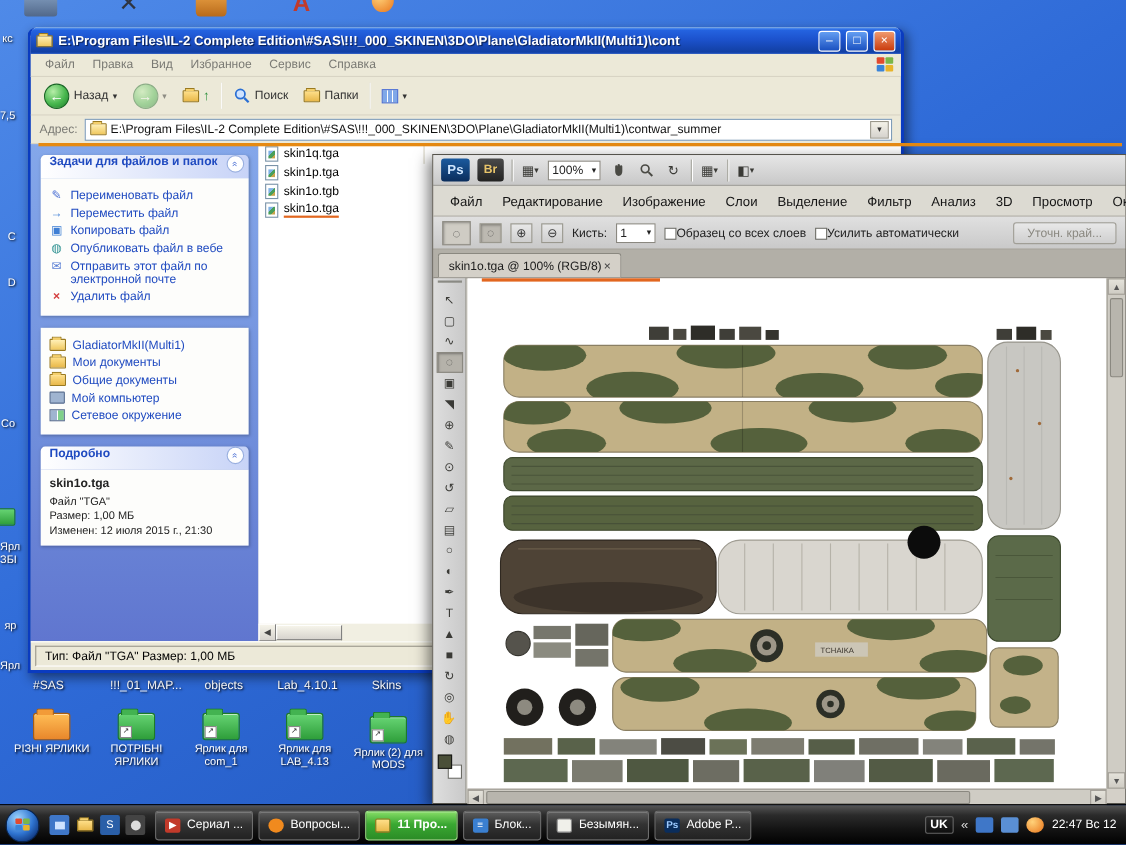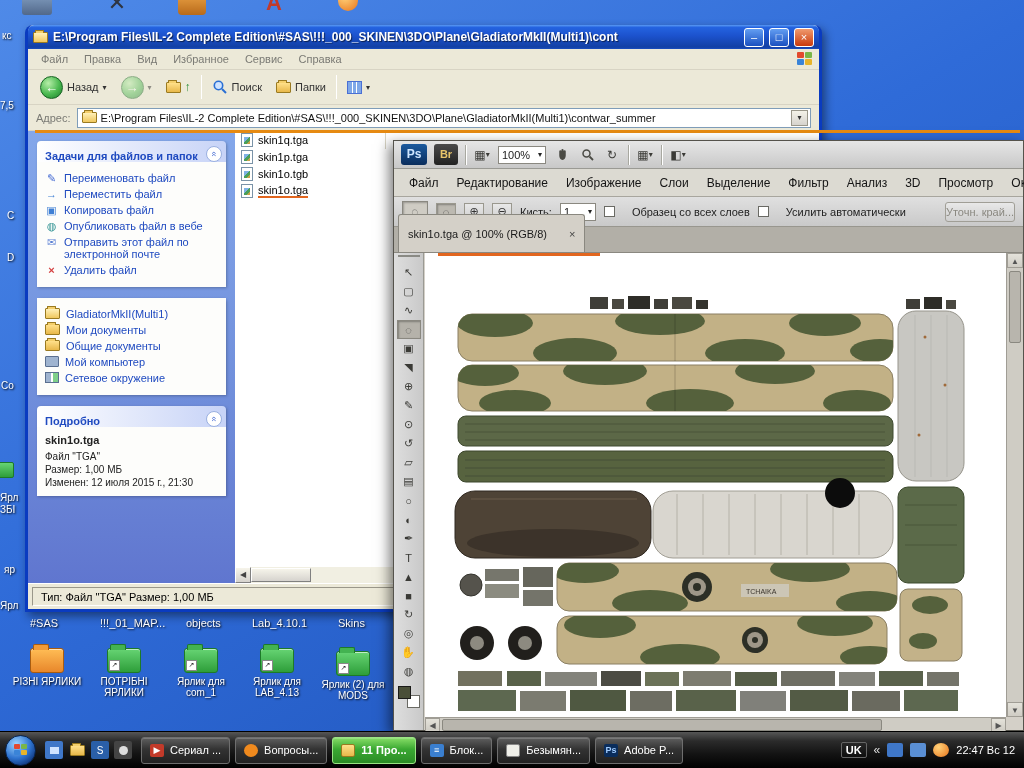--- a/index.html
+++ b/index.html
@@ -43,21 +43,21 @@
   .tb-btn{display:flex;align-items:center;gap:4px;padding:2px 4px;border-radius:3px}
   .views-grid{width:15px;height:13px;border:1px solid #4a6fd4;background:linear-gradient(90deg,#7fa8e8 31%,#fff 31% 36%,#7fa8e8 36% 64%,#fff 64% 69%,#7fa8e8 69%)}
   .xp-addrbar{height:26px;display:flex;align-items:center;gap:6px;padding:0 8px;border-bottom:1px solid #d8d4c4}
   .addr-label{font-size:11px;color:#7a7a74}
   .addr-combo{flex:1;height:20px;background:#fff;border:1px solid #7f9db9;display:flex;align-items:center;gap:4px;padding:0 2px 0 4px}
   .addr-text{flex:1;font-size:11px;color:#111;white-space:nowrap;overflow:hidden}
   .addr-drop{width:17px;height:16px;background:linear-gradient(#f4f2e8,#d6d3ce);border:1px solid #9a978a;font-size:8px;line-height:14px;text-align:center;color:#333}
   .xp-content{position:absolute;left:0;right:0;top:106px;bottom:26px;display:flex;overflow:hidden}
   .xp-tasks{width:207px;flex:0 0 auto;background:linear-gradient(180deg,#84a7ea 0%,#7190dc 55%,#6076cf 100%);padding:10px 9px;overflow:hidden}
   .task-box{border-radius:4px 4px 0 0;margin-bottom:11px;box-shadow:1px 1px 3px rgba(0,0,0,.25)}
-  .task-box-head{height:21px;border-radius:4px 4px 0 0;background:linear-gradient(90deg,#fff,#c7d3f7);display:flex;align-items:flex-end;padding:0 4px 0 8px}
+  .task-box-head{height:21px;border-radius:4px 4px 0 0;background:linear-gradient(90deg,#fff,#c7d3f7);display:flex;align-items:flex-start;padding:0 4px 0 8px}
   .task-box-head .t{flex:1;font-size:11px;font-weight:bold;color:#1f4ac0}
   .chev{width:16px;height:16px;border-radius:50%;background:#fff;border:1px solid #9ab0e0;color:#4a6fd4;font-size:9px;line-height:14px;text-align:center}
   .chev span{display:inline-block;transform:rotate(90deg)}
   .task-box-body{background:#fdfdfb;padding:6px 6px 7px 8px}
   .task-item{display:flex;align-items:flex-start;gap:6px;margin:4px 0;font-size:11px;color:#1f4ac0;line-height:12px}
   .task-ico{width:13px;flex:0 0 auto;text-align:center;font-size:11px;line-height:12px}
   .details-body{background:#fdfdfb;padding:7px 8px;font-size:10px;color:#222;line-height:13px}
   .details-body .fn{font-size:11px;font-weight:bold;margin-bottom:3px}
   .xp-files{flex:1;background:#fff;position:relative;overflow:hidden}
   .col-head{height:18px;border-bottom:1px solid #d8d4c4;background:linear-gradient(#fdfdfb,#f0eee2);display:flex;align-items:center;padding:0 6px;font-size:11px;color:#555}
@@ -81,24 +81,24 @@
   .ps-ico{min-width:18px;height:18px;display:flex;align-items:center;justify-content:center;font-size:12px;color:#3a3a36}
   .ps-zoom{width:48px;height:18px;background:#fff;border:1px solid #8a8880;font-size:11px;color:#222;display:flex;align-items:center;justify-content:space-between;padding:0 3px}
   .ps-menubar{height:28px;background:#dcdad2;border-bottom:1px solid #a8a69e;display:flex;align-items:center;padding:0 6px}
   .ps-menu-item{font-size:12px;color:#151515;padding:0 9px}
   .ps-options{height:30px;background:linear-gradient(#e0e0e0,#c9c9c9);border-bottom:1px solid #98968e;display:flex;align-items:center;gap:8px;padding:0 8px;font-size:11px;color:#222}
   .opt-toolbox{width:26px;height:22px;background:#cfccc4;border:1px solid #8a8880;box-shadow:inset 1px 1px 2px rgba(0,0,0,.25);display:flex;align-items:center;justify-content:center;font-size:12px;color:#333}
   .opt-mini{width:20px;height:18px;background:linear-gradient(#e8e8e8,#cfcfcf);border:1px solid #9a988e;display:flex;align-items:center;justify-content:center;font-size:11px;color:#333}
   .opt-mini.pressed{background:#bcb9b1;box-shadow:inset 1px 1px 2px rgba(0,0,0,.3)}
   .opt-drop{width:36px;height:18px;background:#fff;border:1px solid #8a8880;display:flex;align-items:center;justify-content:space-between;padding:0 3px;font-size:11px}
   .cbx{width:11px;height:11px;background:#fff;border:1px solid #6a6a64;flex:0 0 auto}
-  .cb-group{display:flex;align-items:flex-start;gap:17px}
-  .refine-btn{margin-left:auto;height:20px;padding:0 0;background:linear-gradient(#e8e8e8,#cfcfcf);border:1px solid #a09e96;border-radius:3px;font-size:11px;color:#8a8880;display:flex;align-items:center}
+  .cb-group{display:flex;align-items:flex-end;gap:0}
+  .refine-btn{margin-left:auto;height:20px;padding:0 12px;background:linear-gradient(#e8e8e8,#cfcfcf);border:1px solid #a09e96;border-radius:3px;font-size:11px;color:#8a8880;display:flex;align-items:center}
   .ps-tabbar{height:26px;background:#b2afa7;display:flex;align-items:flex-end;padding:4px 0 0 4px;border-bottom:1px solid #8a8880}
-  .ps-tab{height:38px;background:#d4d0c8;border:1px solid #8a8880;border-bottom:none;border-radius:3px 3px 0 0;display:flex;align-items:center;gap:22px;padding:0 9px;font-size:11px;color:#1a1a1a}
+  .ps-tab{height:22px;background:#d4d0c8;border:1px solid #8a8880;border-bottom:none;border-radius:3px 3px 0 0;display:flex;align-items:center;gap:2px;padding:0 9px;font-size:11px;color:#1a1a1a}
   .tab-close{font-size:11px;color:#444}
   .ps-body{position:absolute;left:0;right:0;top:112px;bottom:0}
   .ps-tools{position:absolute;left:0;top:0;bottom:0;width:30px;background:linear-gradient(90deg,#dedede,#c9c9c9);border-right:1px solid #9a9a94;display:flex;flex-direction:column;align-items:center;padding-top:2px}
   .tools-grip{width:22px;height:5px;border-top:2px solid #8a8a84;margin-bottom:3px}
   .ps-tool{width:24px;height:19px;display:flex;align-items:center;justify-content:center;font-size:11px;color:#3a3a36}
   .ps-tool.selected{background:#b5b2aa;border:1px solid #8a8880;box-shadow:inset 1px 1px 2px rgba(0,0,0,.3)}
   .swatches{position:relative;width:24px;height:24px;margin-top:4px}
   .swatches .fg{position:absolute;left:1px;top:1px;width:13px;height:13px;background:#4a4f38;border:1px solid #1a1a18}
   .swatches .bg{position:absolute;right:1px;bottom:1px;width:13px;height:13px;background:#fff;border:1px solid #6a6a64}
   .ps-canvas{position:absolute;left:31px;top:0;width:581px;height:464px;background:#fff;overflow:hidden}

